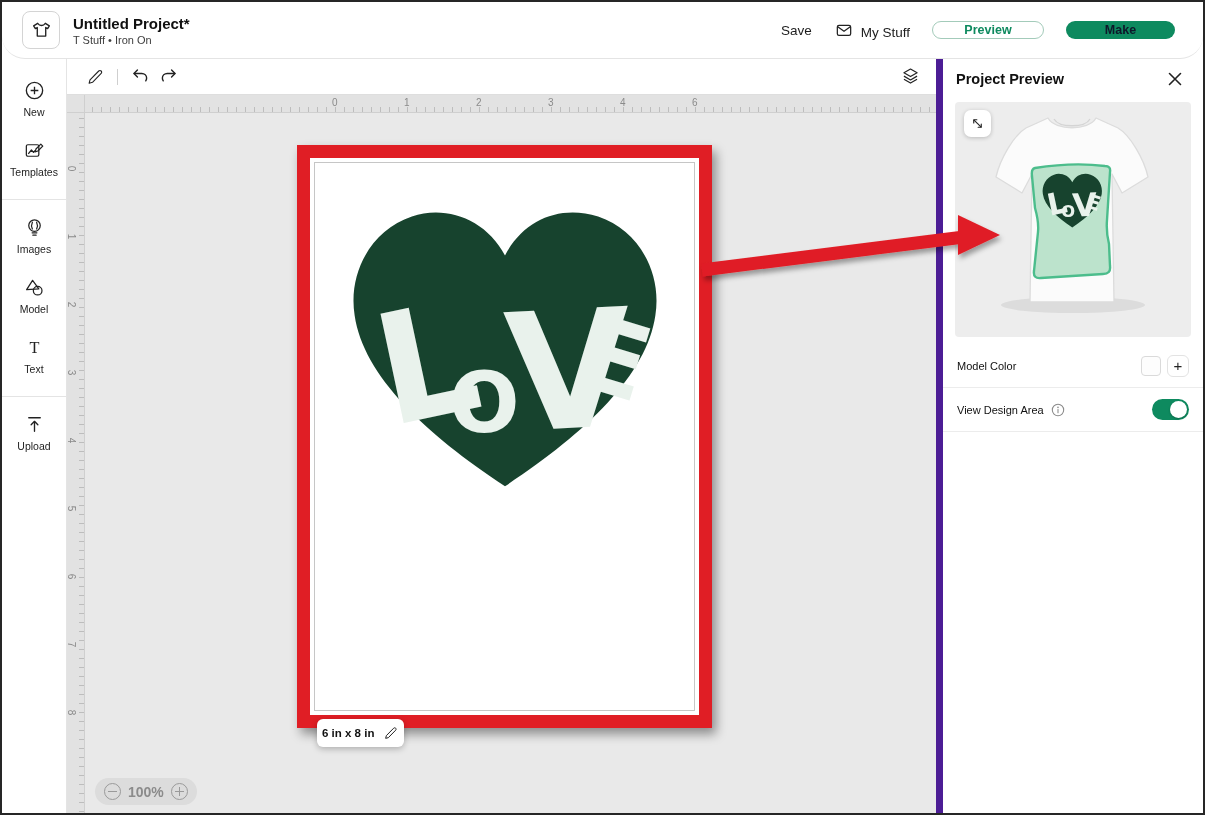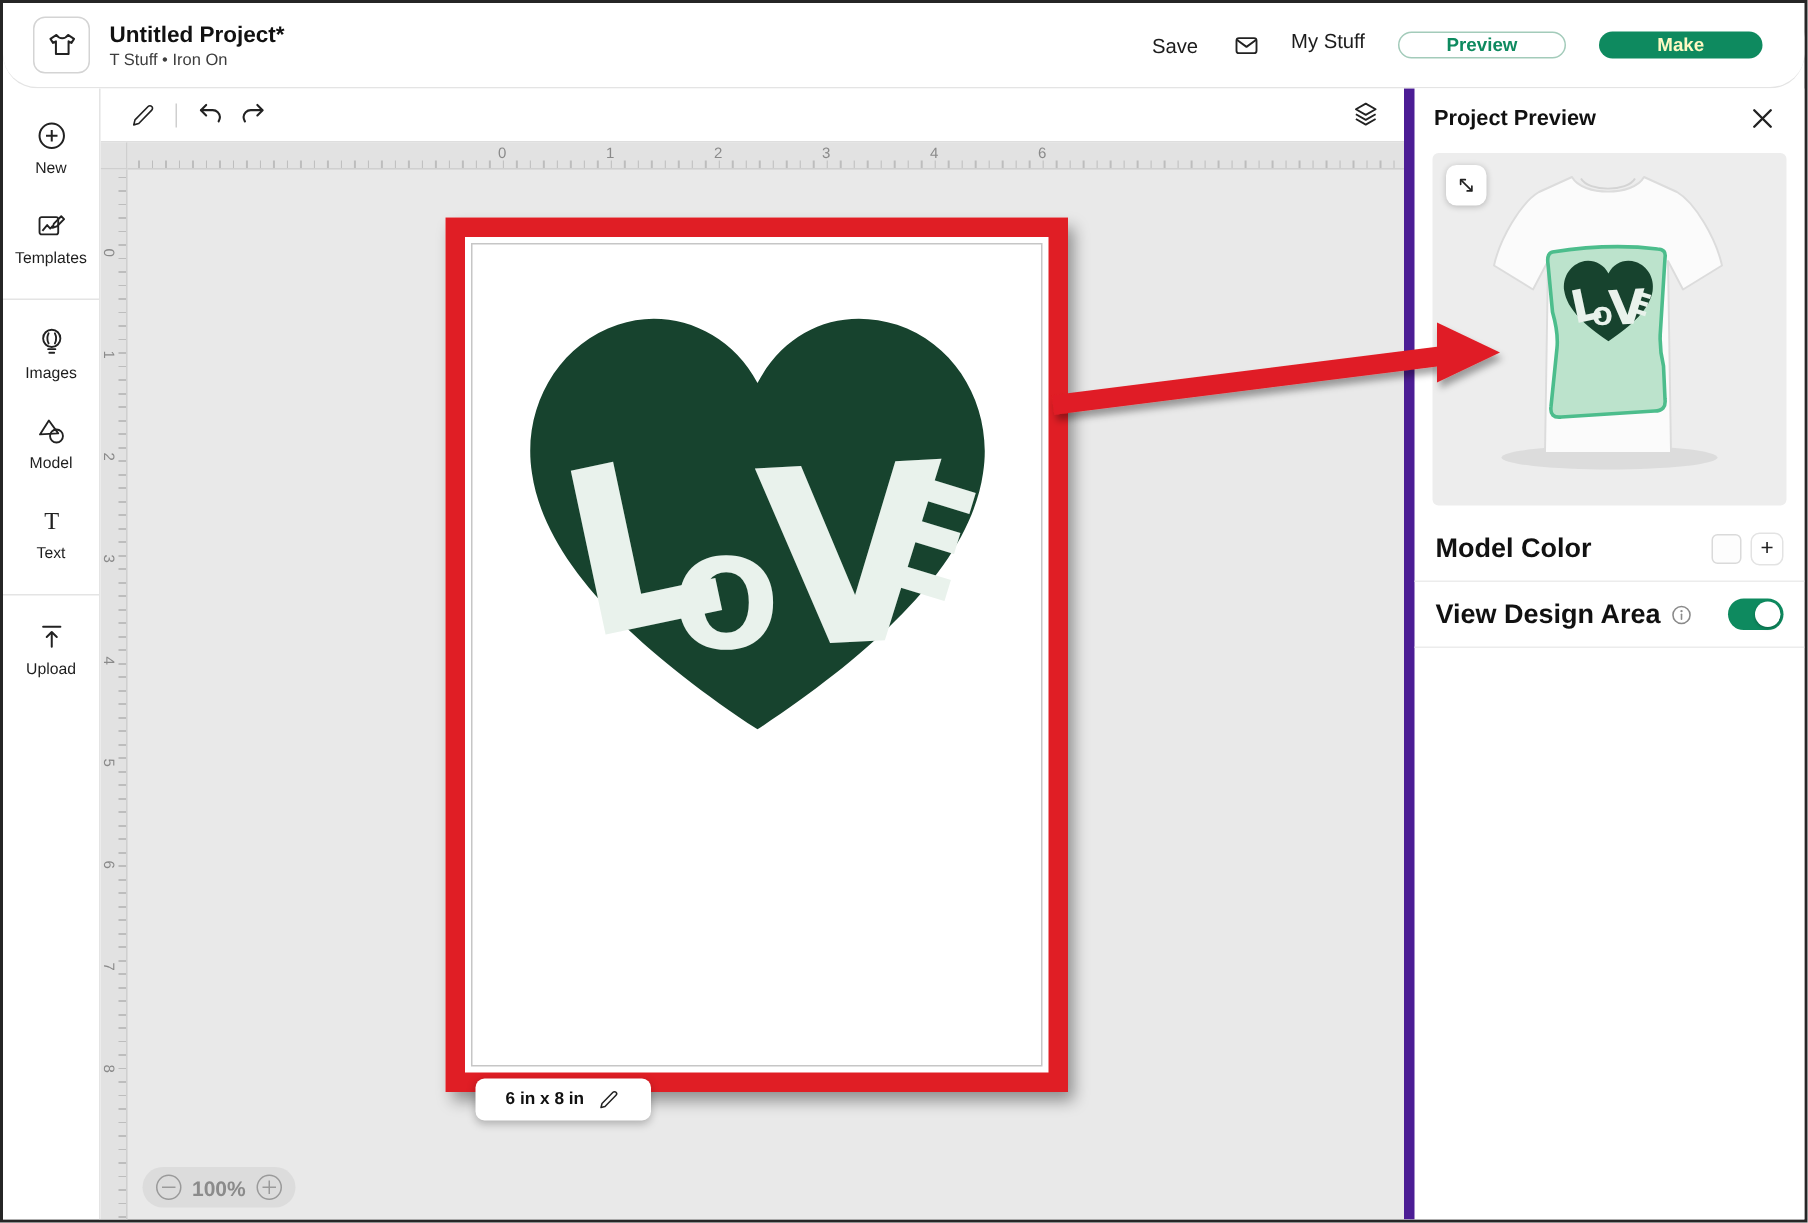--- a/index.html
+++ b/index.html
@@ -14,24 +14,24 @@
   body{background:#555;font-family:"Liberation Sans",sans-serif;}
   .app{position:relative;width:1205px;height:815px;background:#fff;border:2px solid #262626;overflow:hidden;}
 
   
   .topbar{position:absolute;left:0;top:0;right:0;height:57px;background:#fff;border-bottom:1px solid #e4e4e4;display:flex;align-items:center;padding:0 28px 0 20px;z-index:5;border-radius:23px;}
   .logo-btn{width:38px;height:38px;border:1px solid #d4d4d4;border-radius:8px;background:#fff;display:flex;align-items:center;justify-content:center;margin-right:13px;cursor:pointer;}
   .titles .title{font-size:15px;font-weight:bold;color:#111;}
   .titles .subtitle{font-size:11px;color:#3d3d3d;margin-top:2px;}
   .topbar-right{margin-left:auto;display:flex;align-items:center;gap:22px;}
   .save-btn{font-size:13.5px;color:#1c1c1c;background:none;border:none;cursor:pointer;font-family:inherit;}
-  .mystuff-btn{display:flex;align-items:flex-start;gap:20px;font-size:13.5px;color:#1c1c1c;background:none;border:none;cursor:pointer;font-family:inherit;}
+  .mystuff-btn{display:flex;align-items:flex-end;gap:7px;font-size:13.5px;color:#1c1c1c;background:none;border:none;cursor:pointer;font-family:inherit;}
   .pill{height:18px;border-radius:17px;font-size:12.5px;font-weight:bold;font-family:inherit;cursor:pointer;display:flex;align-items:center;justify-content:center;}
   .preview-btn{width:112px;background:#fff;border:1px solid #a3cbba;color:var(--brand-green);}
-  .make-btn{width:109px;background:var(--brand-green);border:none;color:#fef9c3;}
+  .make-btn{width:109px;background:var(--brand-green);border:none;color:#0f172a;}
 
   
   .rail{position:absolute;left:0;top:57px;bottom:0;width:65px;background:#fff;border-right:1px solid #e4e4e4;padding-top:20px;z-index:4;}
   .rail-item{width:100%;height:47px;margin-bottom:13px;display:flex;flex-direction:column;align-items:center;justify-content:flex-start;cursor:pointer;background:none;border:none;font-family:inherit;}
   .rail-item .lbl{font-size:10.5px;color:#1e1e1e;margin-top:4px;}
   .rail-div{border:none;border-top:1px solid #e4e4e4;margin:5px 0 16px 0;}
   .icon24{width:23px;height:23px;}
 
   
   .workspace{position:absolute;left:65px;top:57px;width:873px;bottom:0;background:#e9e9e9;}
@@ -48,38 +48,38 @@
     background-size:5px auto;background-repeat:repeat-y;background-position:right 5px;}
   .num{position:absolute;font-size:10px;color:#8a8a8a;hidden:false;}
   .hruler .num{bottom:4px;}
   .vruler .num{left:2px;transform:rotate(90deg);}
 
   
   .red-frame{position:absolute;left:230px;top:86px;width:415px;height:583px;border:13px solid var(--annotation-red);background:#fff;padding:4px;box-shadow:4px 6px 10px rgba(0,0,0,.40);}
   .artboard{width:100%;height:100%;background:#fff;border:1px solid #c6c6c6;overflow:hidden;}
   .heart-svg{display:block;width:330px;height:291px;margin:40px auto 0;}
 
-  .size-chip{position:absolute;left:250px;top:660px;height:28px;padding:0 20px;background:#fff;border-radius:6px;box-shadow:0 2px 6px rgba(0,0,0,.25);display:flex;align-items:center;gap:9px;font-size:11.5px;font-weight:bold;color:#111;border:none;cursor:pointer;font-family:inherit;z-index:3;}
+  .size-chip{position:absolute;left:250px;top:660px;height:28px;padding:0 5px;background:#fff;border-radius:6px;box-shadow:0 2px 6px rgba(0,0,0,.25);display:flex;align-items:center;gap:9px;font-size:11.5px;font-weight:bold;color:#111;border:none;cursor:pointer;font-family:inherit;z-index:3;}
 
   .zoom-pill{position:absolute;left:28px;top:719px;height:27px;padding:0 9px;background:#dcdcdc;border-radius:14px;display:flex;align-items:center;gap:7px;color:#8b8b8b;font-size:14px;}
   .zoom-circle{width:17px;height:17px;border:1.5px solid #9a9a9a;border-radius:50%;position:relative;background:none;cursor:pointer;padding:0;}
   .zoom-circle::before{content:"";position:absolute;left:3px;right:3px;top:50%;height:1.5px;margin-top:-0.75px;background:#9a9a9a;}
   .zoom-plus::after{content:"";position:absolute;top:3px;bottom:3px;left:50%;width:1.5px;margin-left:-0.75px;background:#9a9a9a;}
   .zoom-label{font-weight:bold;color:#8b8b8b;}
 
   
   .panel{position:absolute;right:0;top:57px;width:267px;bottom:0;background:#fff;border-left:7px solid #4c1d95;}
   .panel-header{display:flex;align-items:center;height:40px;padding:0 16px 0 13px;}
   .panel-title{font-size:14.5px;font-weight:bold;color:#111;}
   .close-btn{margin-left:auto;background:none;border:none;cursor:pointer;width:24px;height:24px;display:flex;align-items:center;justify-content:center;}
   .preview-box{position:relative;margin:3px 12px 0 12px;height:235px;background:#ededed;border-radius:4px;overflow:hidden;}
   .expand-btn{position:absolute;left:9px;top:8px;width:27px;height:27px;background:#fff;border:none;border-radius:7px;box-shadow:0 1px 4px rgba(0,0,0,.22);cursor:pointer;display:flex;align-items:center;justify-content:center;z-index:2;}
   .panel-row{display:flex;align-items:center;height:44px;padding:0 14px;border-bottom:1px solid #ececec;}
   .panel-row.first{margin-top:7px;}
-  .row-label{font-size:18px;font-weight:bold;color:#111;display:flex;align-items:center;gap:7px;}
+  .row-label{font-size:11px;font-weight:normal;color:#111;display:flex;align-items:center;gap:7px;}
   .row-right{margin-left:auto;display:flex;align-items:center;gap:6px;}
   .swatch{width:20px;height:20px;border:1px solid #dadada;border-radius:4px;background:#fdfdfd;cursor:pointer;padding:0;}
   .plus-btn{width:22px;height:22px;border:1px solid #e3e3e3;border-radius:6px;background:#fff;font-size:15px;color:#222;cursor:pointer;display:flex;align-items:center;justify-content:center;font-family:inherit;line-height:1;}
   .toggle{width:37px;height:21px;border-radius:11px;background:#cfcfcf;border:none;position:relative;cursor:pointer;padding:0;}
   .toggle.on{background:var(--brand-green);}
   .toggle .knob{position:absolute;top:2px;left:2px;width:17px;height:17px;border-radius:50%;background:#fff;box-shadow:0 1px 2px rgba(0,0,0,.25);}
   .toggle.on .knob{left:auto;right:2px;}
 
   
   .arrow-overlay{position:absolute;left:0;top:0;width:1205px;height:815px;pointer-events:none;z-index:20;}

